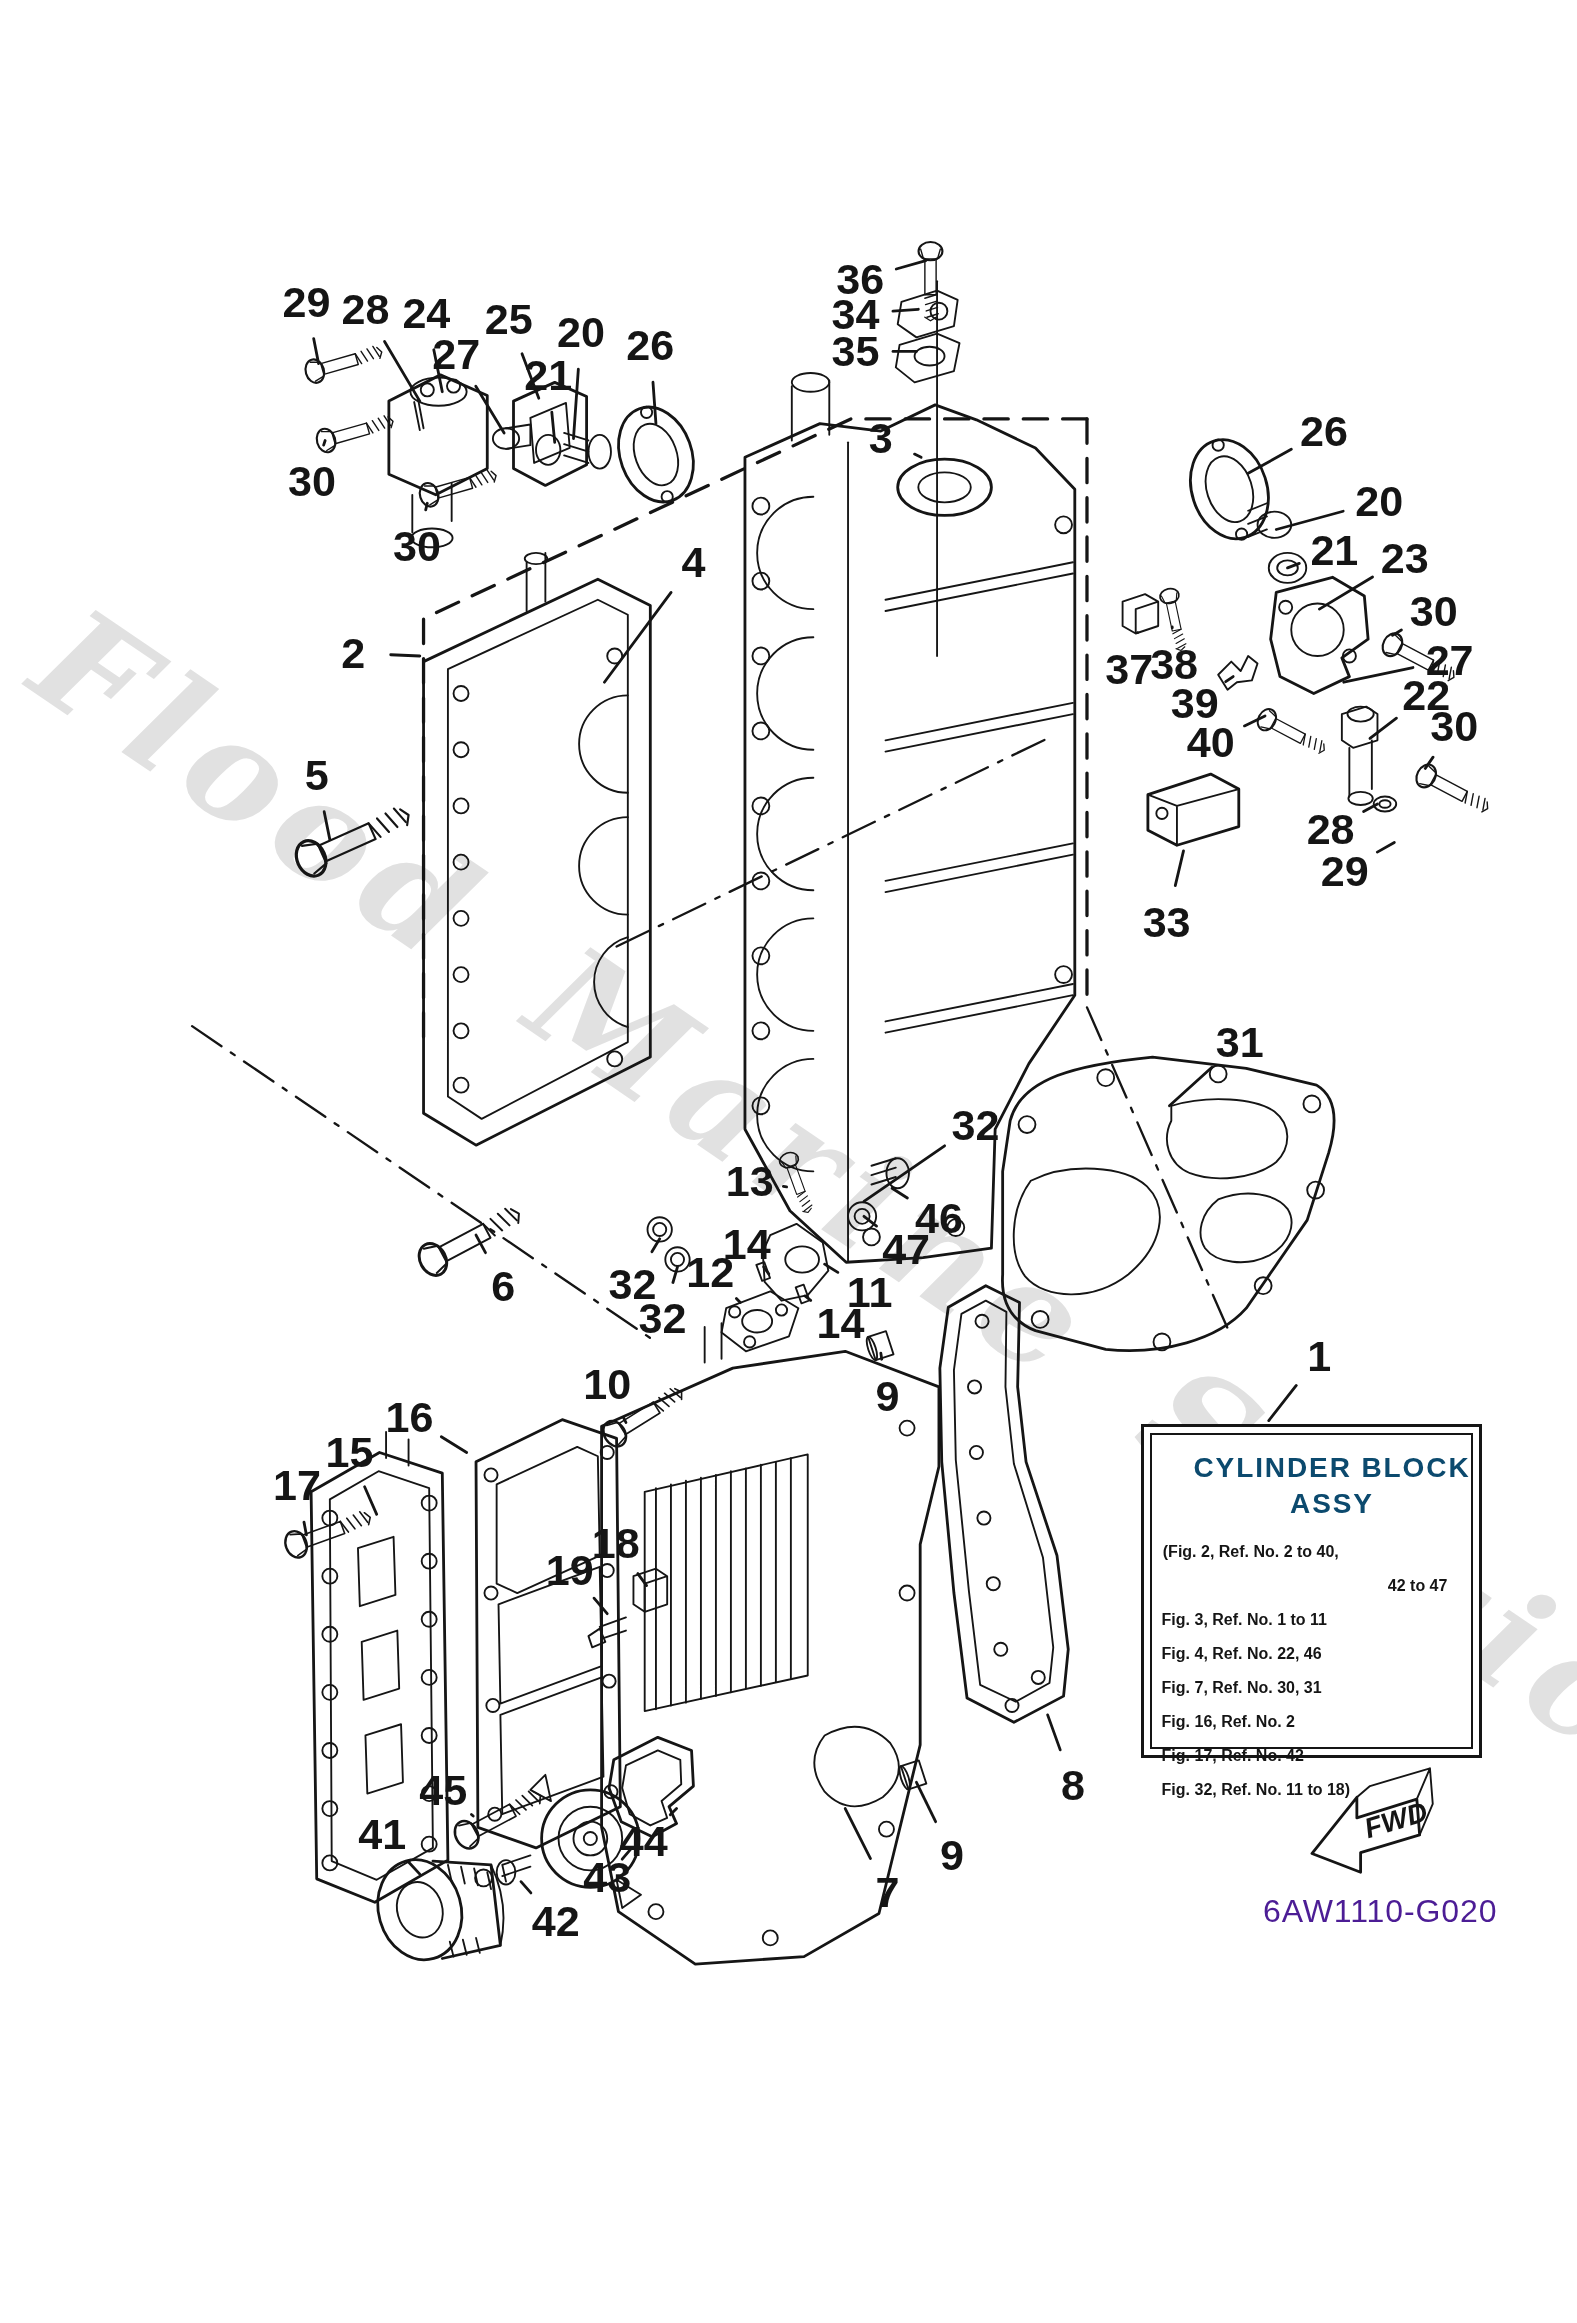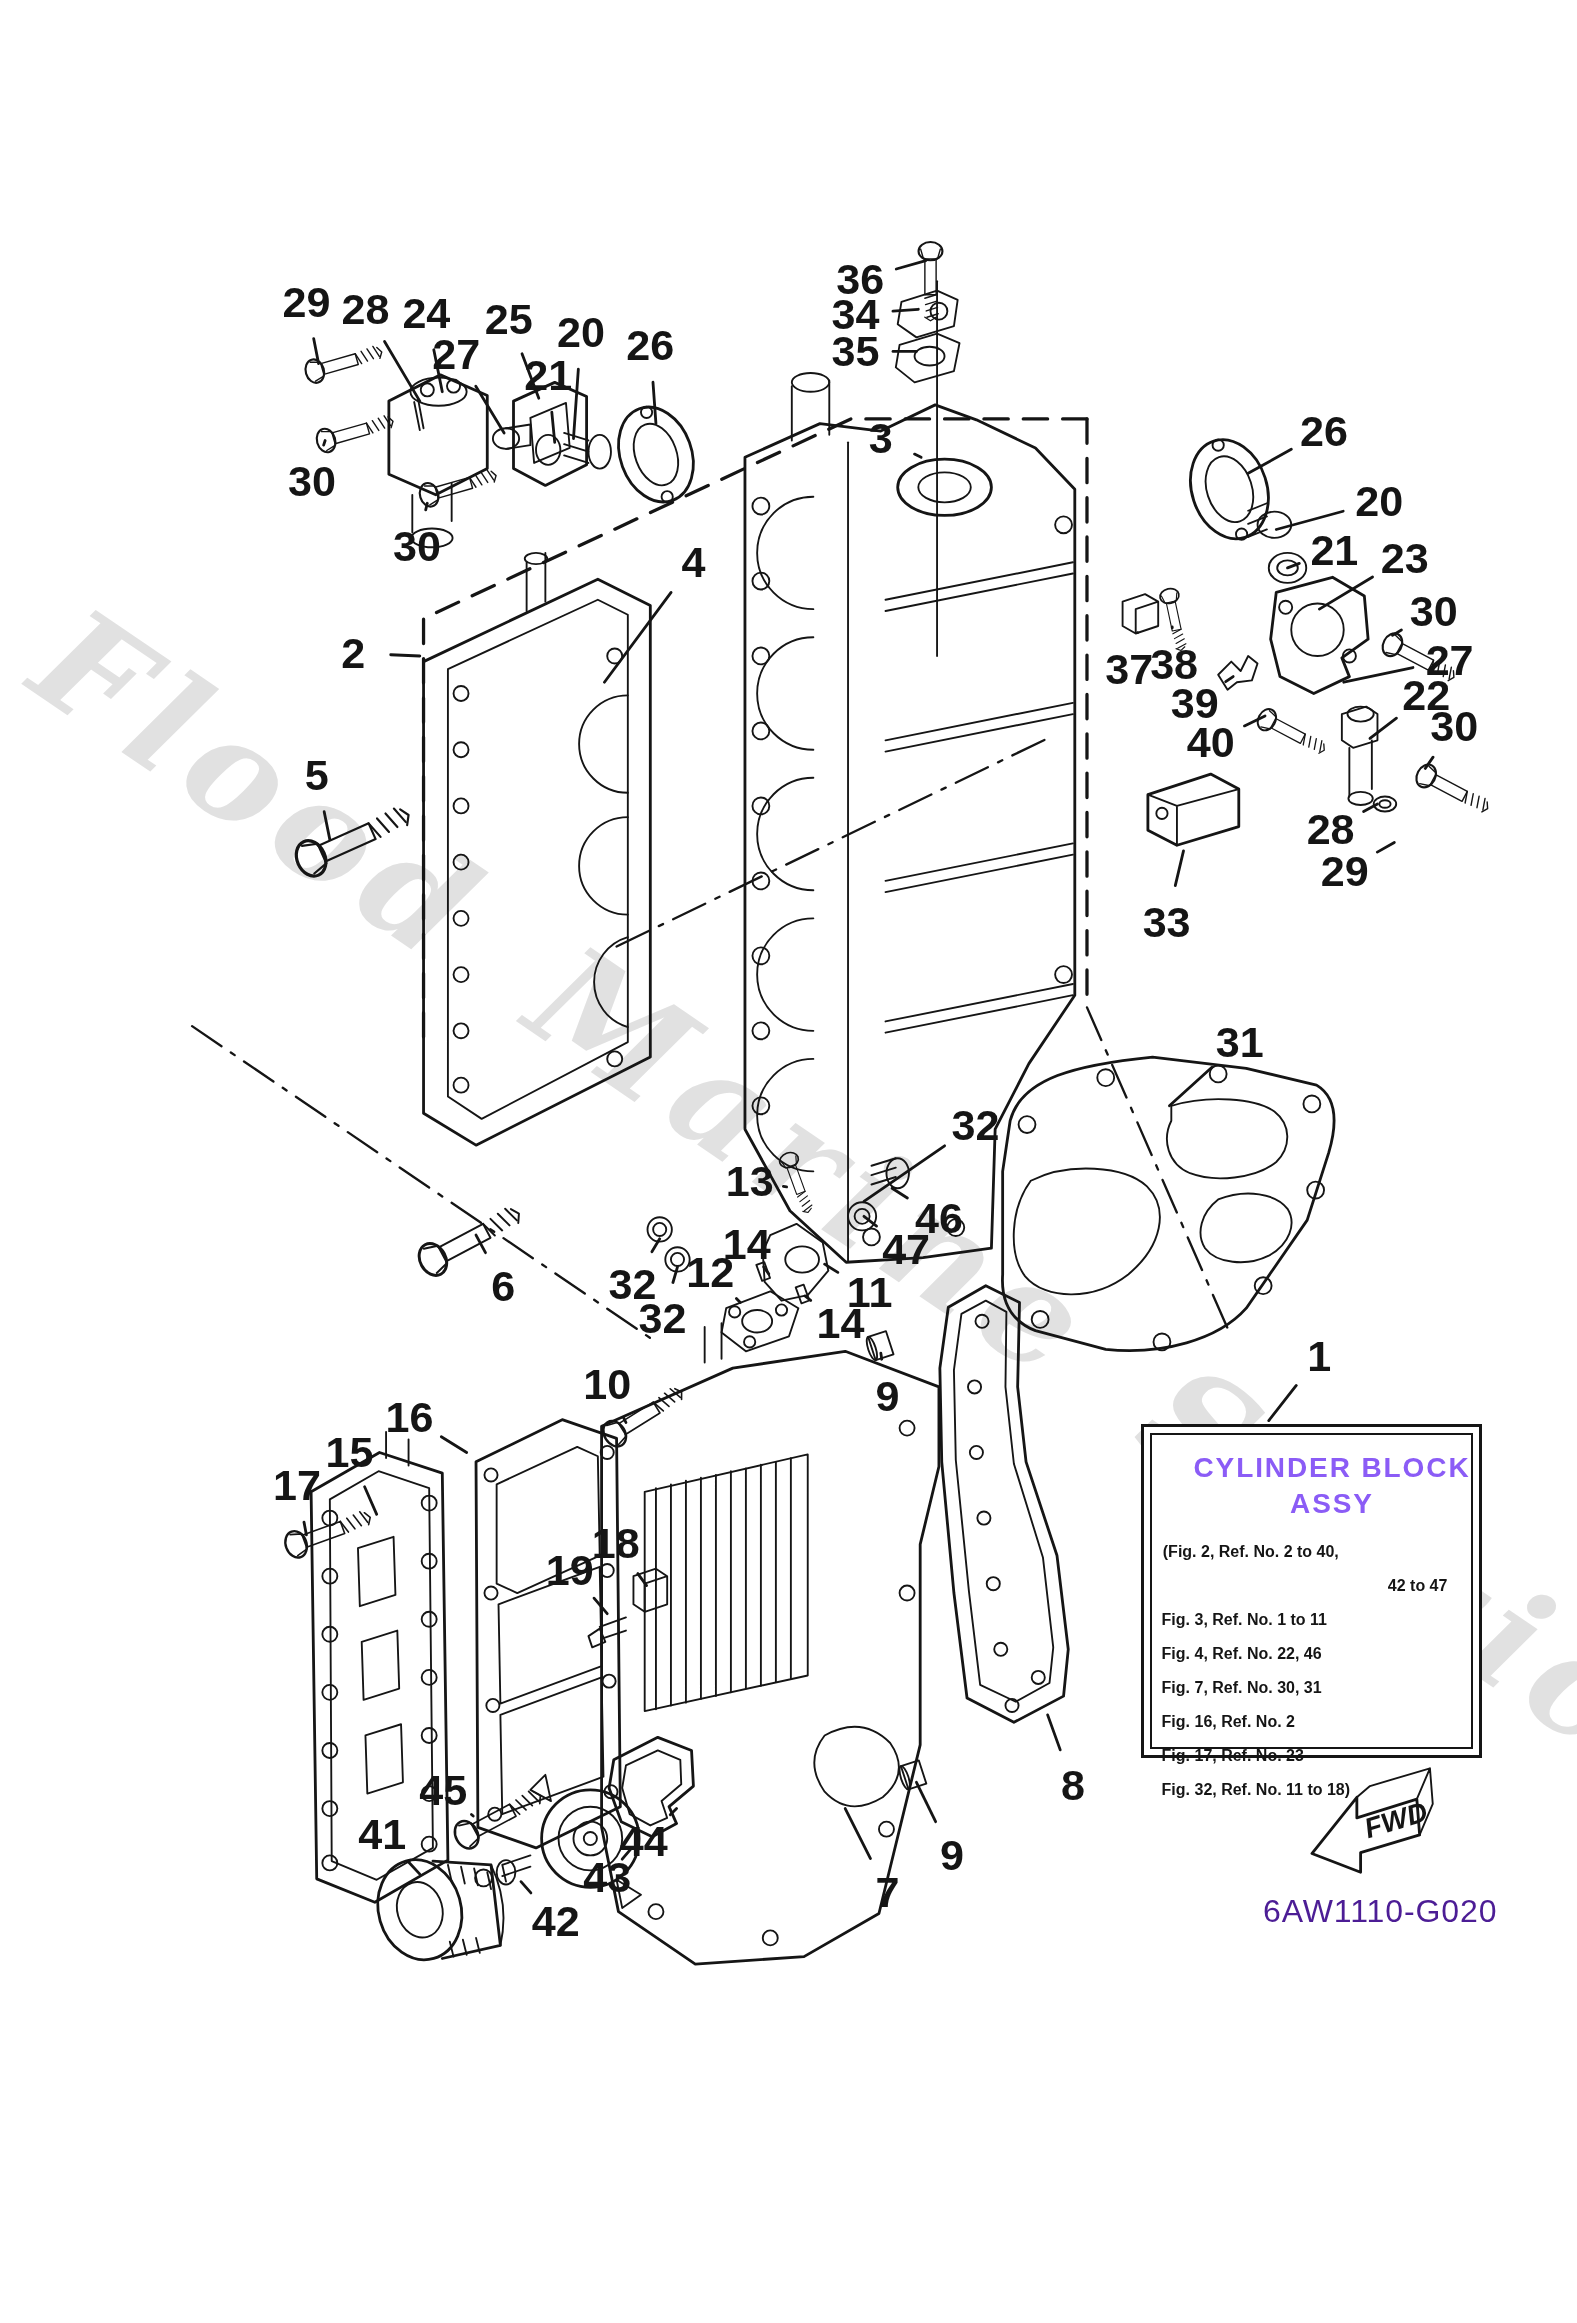--- a/index.html
+++ b/index.html
@@ -29,21 +29,21 @@
   .info-box{
     position:absolute;left:1141px;top:1424px;width:341px;height:334px;z-index:2;
     border:3.7px solid #151515;background:#ffffff;box-sizing:border-box;
   }
   .info-box-inner{
     border:2.8px solid #151515;margin:5.6px;height:calc(100% - 11.2px);box-sizing:border-box;
     padding-top:15px;
   }
   .ib-title{
     text-align:center;font-weight:bold;font-size:28px;letter-spacing:1.9px;
-    color:#8b5cf6;line-height:36px;margin-left:41px;
+    color:#0c4a6e;line-height:36px;margin-left:41px;
   }
   .ib-lines{margin-top:13px;font-weight:bold;font-size:16px;line-height:34px;color:#151515;}
   .ib-line{padding-left:11.2px;white-space:nowrap;}
   .ib-line.indent{padding-left:10px;}
   .ib-line.right{text-align:right;padding-right:24px;}
   .drawing-code{
     position:absolute;left:1263px;top:1893px;z-index:2;font-size:32px;
     letter-spacing:0.9px;color:#4c1d95;white-space:nowrap;
   }
   .fwd-text{
@@ -462,20 +462,20 @@
   <div class="info-box-inner">
     <div class="ib-title">CYLINDER BLOCK</div>
     <div class="ib-title">ASSY</div>
     <div class="ib-lines">
       <div class="ib-line">(Fig. 2, Ref. No. 2 to 40,</div>
       <div class="ib-line right">42 to 47</div>
       <div class="ib-line indent">Fig. 3, Ref. No. 1 to 11</div>
       <div class="ib-line indent">Fig. 4, Ref. No. 22, 46</div>
       <div class="ib-line indent">Fig. 7, Ref. No. 30, 31</div>
       <div class="ib-line indent">Fig. 16, Ref. No. 2</div>
-      <div class="ib-line indent">Fig. 17, Ref. No. 23</div>
+      <div class="ib-line indent">Fig. 17, Ref. No. 42</div>
       <div class="ib-line indent">Fig. 32, Ref. No. 11 to 18)</div>
     </div>
   </div>
 </div>
 
 <div class="drawing-code">6AW1110-G020</div>
 
 
 </body></html>

